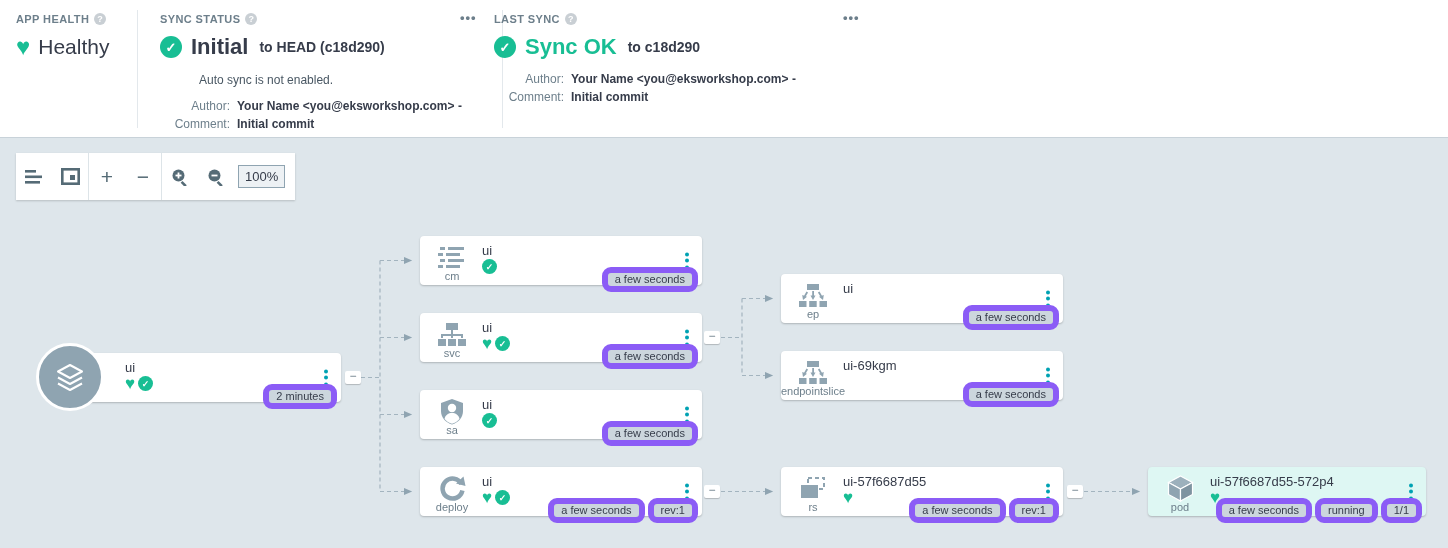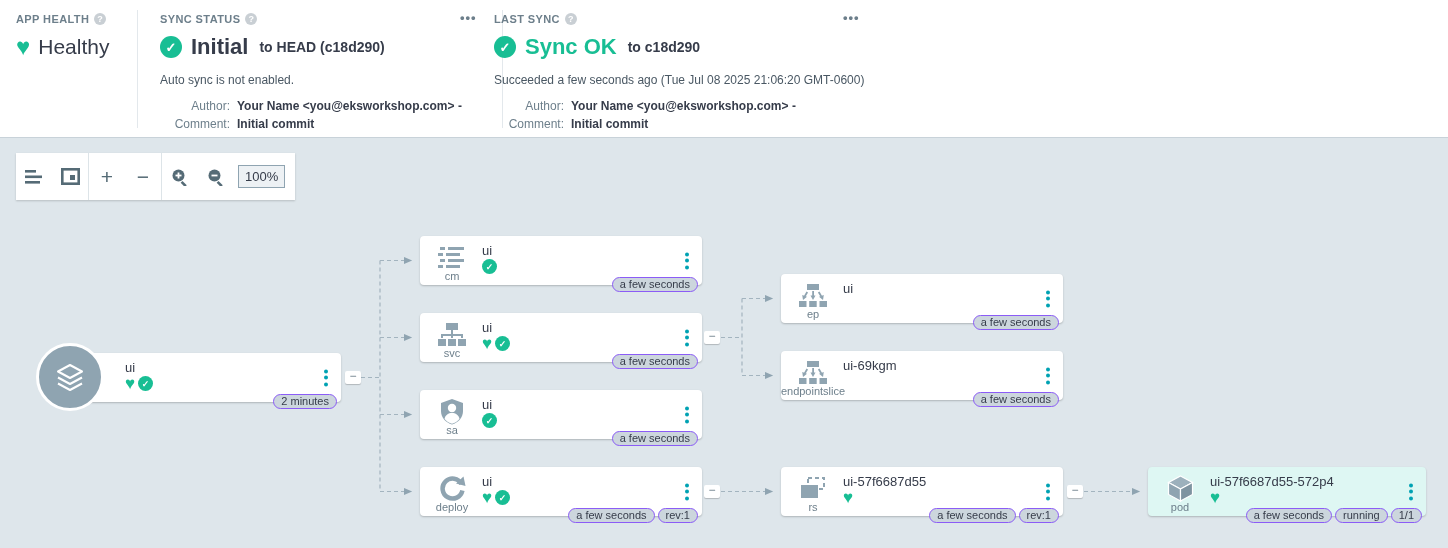--- a/index.html
+++ b/index.html
@@ -24,21 +24,21 @@
 
   .sync-status { position:absolute; left:160px; top:13px; width:340px; }
   .last-sync   { position:absolute; left:494px; top:13px; width:560px; }
   .status-row { margin-top:9px; display:flex; align-items:center; gap:9px; }
   .check-circle { background:#18be94; color:#fff; border-radius:50%;
     display:inline-flex; align-items:center; justify-content:center; }
   .check-circle.big { width:22px; height:22px; font-size:13px; font-weight:bold; }
   .status-main { font-size:22px; font-weight:bold; color:#363c4a; }
   .status-main.ok { color:#18be94; }
   .status-rev { font-size:14px; font-weight:bold; color:#363c4a; margin-left:2px; }
-  .status-note { margin-top:13px; font-size:12px; color:#495763; }
+  .status-note { margin-top:13px; font-size:12px; color:#495763;margin-left:39px; }
   .meta-grid { margin-top:12px; display:grid; grid-template-columns:70px auto;
     column-gap:7px; row-gap:4px; font-size:12px; }
   .meta-label { color:#6d7f8b; text-align:right; }
   .meta-value { color:#363c4a; font-weight:bold; }
   .ellipsis-btn { position:absolute; top:10px; color:#6d7f8b; font-size:13px;
     letter-spacing:1px; font-weight:bold; cursor:pointer; }
   .ellipsis-btn.e1 { left:460px; } .ellipsis-btn.e2 { left:843px; }
 
   
   .graph { position:relative; width:1448px; height:411px; background:#dee6eb;
@@ -60,21 +60,21 @@
     display:flex; flex-direction:column; align-items:center; justify-content:flex-end; }
   .kind { font-size:11px; color:#6d7f8b; line-height:11px; white-space:nowrap; }
   .node-title { position:absolute; left:62px; top:7px; font-size:13px; color:#363c4a; }
   .node-status { position:absolute; left:62px; top:23px; display:flex; align-items:center; gap:3px; }
   .heart.sm { font-size:17px; line-height:15px; }
   .check-circle.sm { width:15px; height:15px; font-size:9px; font-weight:bold; }
   .node-menu { position:absolute; right:11px; top:50%; transform:translateY(-50%);
     display:flex; flex-direction:column; gap:2.5px; cursor:pointer; padding:2px; }
   .node-menu i { width:4px; height:4px; border-radius:50%; background:#00a2b3; }
   .node-badges { position:absolute; right:4px; bottom:-7px; display:flex; gap:3px; }
-  .badge { background:#ccd6dd; border:1px solid #8b5cf6; border-radius:9px; font-size:11px;
+  .badge { background:#ccd6dd; border:6px solid #8b5cf6; border-radius:9px; font-size:11px;
     color:#363c4a; padding:0 7px; line-height:13px; white-space:nowrap; }
 
   .n-app { left:62px; top:215px; width:279px; border-radius:4px 4px 4px 30px; }
   .n-app .node-title { left:63px; } .n-app .node-status { left:63px; }
   .app-circle { position:absolute; left:-26px; top:-10px; width:68px; height:68px;
     border-radius:50%; background:#8fa4b1; border:3px solid #fff;
     display:flex; align-items:center; justify-content:center; }
   .n-cm  { left:420px; top:98px; }
   .n-svc { left:420px; top:175px; }
   .n-sa  { left:420px; top:252px; }
@@ -134,21 +134,20 @@
   <div class="last-sync">
     <div class="sec-label">
       <span>LAST SYNC</span>
       <span class="help-dot">?</span>
     </div>
     <div class="status-row">
       <span class="check-circle big">✓</span>
       <span class="status-main ok">Sync OK</span>
       <span class="status-rev">to c18d290</span>
     </div>
-    <div class="status-note">Succeeded a few seconds ago (Tue Jul 08 2025 21:06:20 GMT-0600)</div>
     <div class="meta-grid">
       <span class="meta-label">Author:</span>
       <span class="meta-value">Your Name &lt;you@eksworkshop.com&gt; -</span>
       <span class="meta-label">Comment:</span>
       <span class="meta-value">Initial commit</span>
     </div>
   </div>
   <div class="ellipsis-btn e2">•••</div>
 </div>
 

